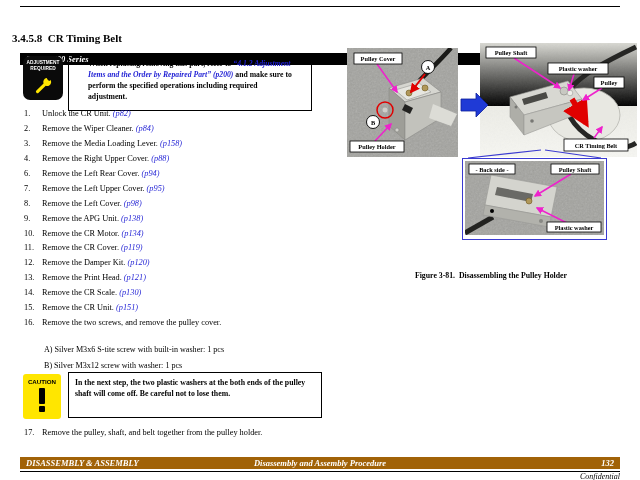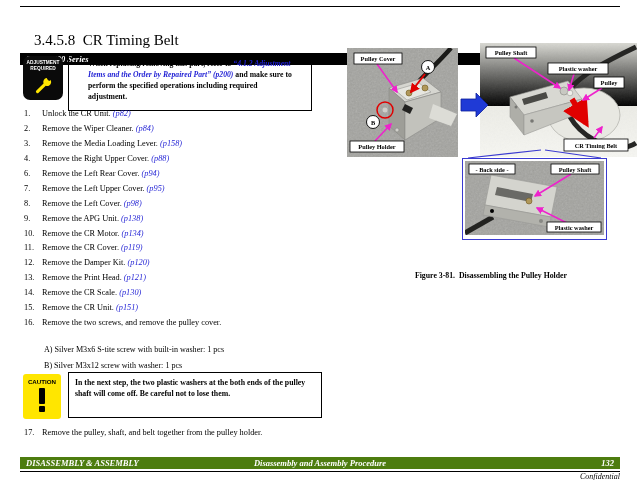--- a/index.html
+++ b/index.html
@@ -4,30 +4,30 @@
 <style>
   html,body{margin:0;padding:0;background:#fff;}
   .page{position:relative;width:640px;height:480px;background:#ffffff;overflow:hidden;
         font-family:"Liberation Serif",serif;color:#000;}
 
   
   .hdr-rule{position:absolute;left:20px;width:600px;top:6px;height:1px;background:#000;}
   .hdr-bar{position:absolute;left:20px;width:600px;top:9px;height:12px;background:#000;color:#fff;
            display:flex;justify-content:space-between;align-items:center;padding:0 6px;box-sizing:border-box;
            font-style:italic;font-weight:bold;font-size:8.5px;margin-top:44px;}
-  .ftr-bar{position:absolute;left:20px;width:600px;top:457px;height:12px;background:#4d7c0f;color:#fff;
+  .ftr-bar{position:absolute;left:20px;width:600px;top:457px;height:12px;background:#a16207;color:#fff;
            display:flex;align-items:center;padding:0 6px;box-sizing:border-box;
            font-style:italic;font-weight:bold;font-size:8.5px;gap:30px;}
   .ftr-bar .fl{flex:1;text-align:left;}
   .ftr-bar .fc{flex:1.4;text-align:center;}
   .ftr-bar .fr{flex:1;text-align:right;}
   .ftr-rule{position:absolute;left:20px;width:600px;top:471px;height:1px;background:#000;}
   .confidential{position:absolute;right:20px;top:472px;font-style:italic;font-size:8px;padding-left:16px;}
 
-  .title{position:absolute;left:34px;top:32px;font-size:15px;font-weight:normal;white-space:pre;}
+  .title{position:absolute;left:12px;top:32px;font-size:11px;font-weight:bold;white-space:pre;}
 
   
   .adj-icon{position:absolute;left:23px;top:56px;width:40px;height:44px;background:#0a0a0a;border-radius:7px;
             color:#fff;text-align:center;font-family:"Liberation Sans",sans-serif;font-weight:bold;font-size:4.8px;
             line-height:1.25;padding-top:4px;box-sizing:border-box;}
   .adj-icon svg{display:block;margin:1px auto 0;}
   .adj-text{position:absolute;left:68px;top:55px;width:244px;height:56px;border:1px solid #000;box-sizing:border-box;
             padding:3px 19px;font-weight:bold;font-size:7.7px;line-height:1.42;}
   .link{color:#1f1fd4;font-style:italic;font-weight:bold;}
 

